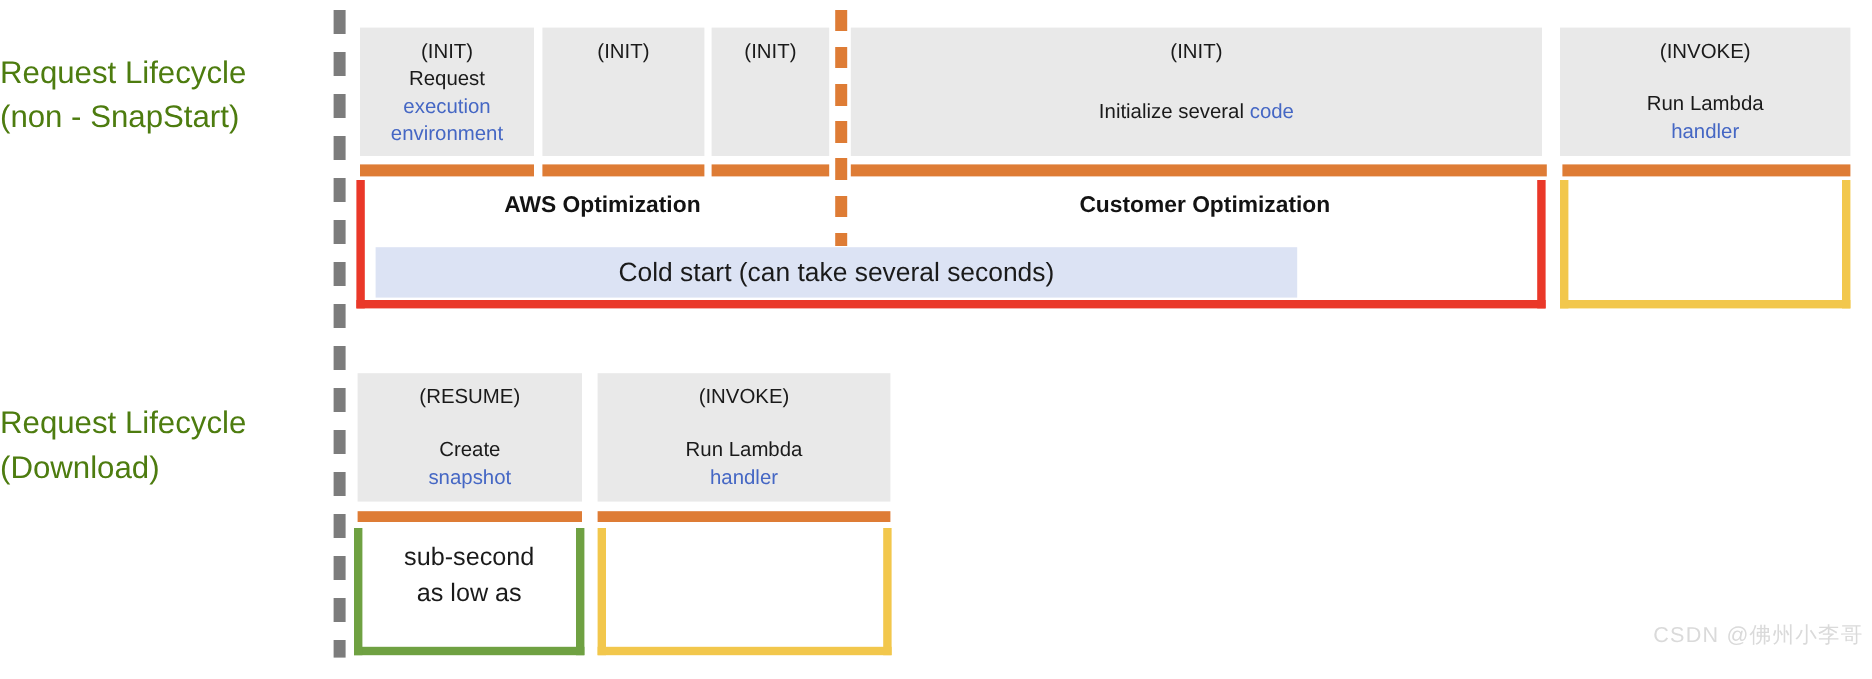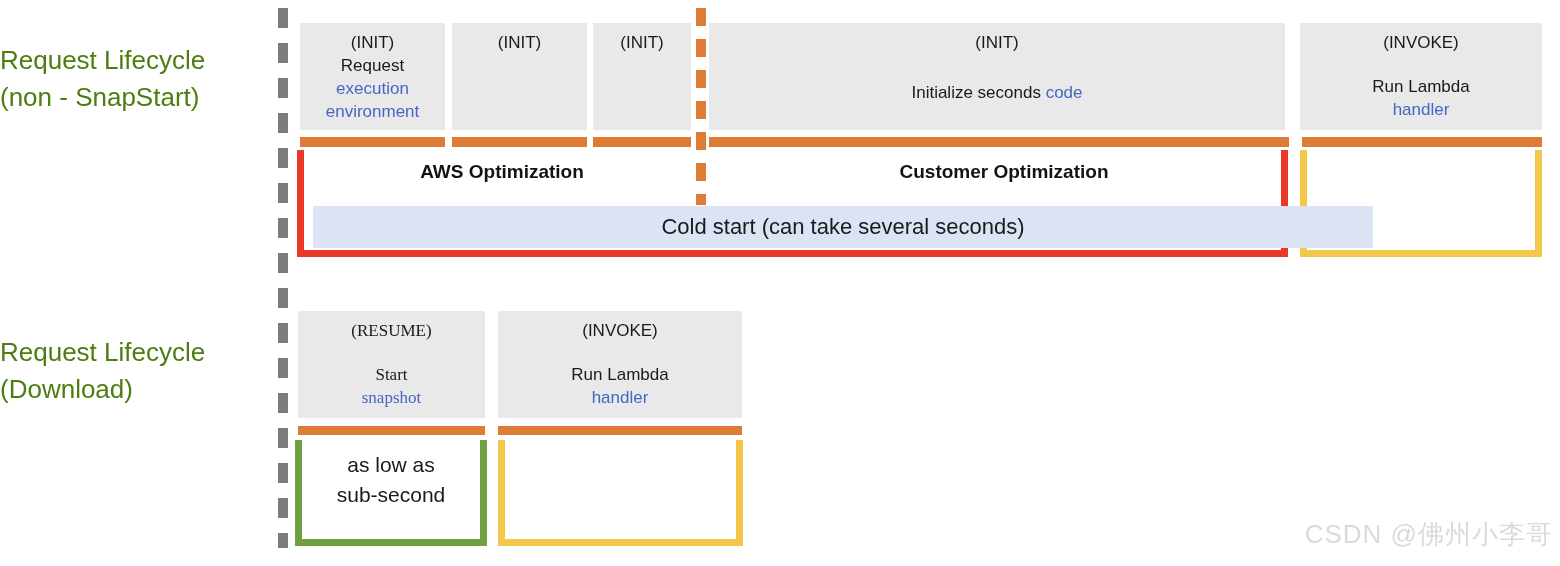--- a/index.html
+++ b/index.html
@@ -69,21 +69,21 @@
   .row-bottom .box { top: 311px; }
   .box .target { display: block; color: #4567c4; }
   .box.inline { padding-bottom: 26px; }
   .box.inline .target { display: inline; }
 
   .b1 { left: 300px; width: 145px; }
   .b2 { left: 452px; width: 135px; }
   .b3 { left: 593px; width: 98px; }
   .b4 { left: 709px; width: 576px; }
   .b5 { left: 1300px; width: 242px; }
-  .bb1 { left: 298px; width: 187px; font-family: Liberation Serif, serif; }
+  .bb1 { left: 298px; width: 187px; }
   .bb2 { left: 498px; width: 244px; }
 
   
   .underline {
     position: absolute;
     height: 10px;
     background: #de7c35;
   }
   .row-top .underline { top: 137px; }
   .row-bottom .underline { top: 426px; height: 9px; }
@@ -117,21 +117,21 @@
     text-align: center;
   }
   .opt-label.aws { left: 304px; width: 396px; }
   .opt-label.customer { left: 716px; width: 576px; }
 
   
   .cold-bar {
     position: absolute;
     left: 313px;
     top: 206px;
-    width: 1060px;
+    width: 768px;
     height: 42px;
     background: #dce3f4;
     display: flex;
     align-items: center;
     justify-content: center;
     font-size: 22px;
     color: #1a1a1a;
   }
 
   
@@ -144,21 +144,21 @@
     font-size: 21px;
     line-height: 30px;
     color: #1a1a1a;
   }
 
   
   .watermark {
     position: absolute;
     right: 7px;
     top: 517px;
-    font-size: 26px;
+    font-size: 18px;
     letter-spacing: 1px;
     color: #dadada;
     text-align: right;
   }
 </style>
 </head>
 <body>
 
 <div class="canvas">
 
@@ -188,21 +188,21 @@
       <div>(INIT)</div>
     </div>
 
     <div class="box b3">
       <div>(INIT)</div>
     </div>
 
     <div class="box b4 inline">
       <div>(INIT)</div>
       <div>
-        <span>Initialize seconds</span>
+        <span>Initialize several</span>
         <span class="target">code</span>
       </div>
     </div>
 
     <div class="box b5">
       <div>(INVOKE)</div>
       <div>
         <span>Run Lambda</span>
         <span class="target">handler</span>
       </div>
@@ -223,40 +223,40 @@
     <div class="cold-bar">
       <span>Cold start (can take several seconds)</span>
     </div>
   </div>
 
   <div class="row-bottom">
 
     <div class="box bb1">
       <div>(RESUME)</div>
       <div>
-        <span>Start</span>
+        <span>Create</span>
         <span class="target">snapshot</span>
       </div>
     </div>
 
     <div class="box bb2">
       <div>(INVOKE)</div>
       <div>
         <span>Run Lambda</span>
         <span class="target">handler</span>
       </div>
     </div>
 
     <div class="underline ub1"></div>
     <div class="underline ub2"></div>
 
     <div class="bracket green"></div>
     <div class="bracket yellow-bottom"></div>
 
     <div class="benefit">
+      <div>sub-second</div>
       <div>as low as</div>
-      <div>sub-second</div>
     </div>
   </div>
 
   <div class="watermark">CSDN @佛州小李哥</div>
 
 </div>
 
 </body></html>

